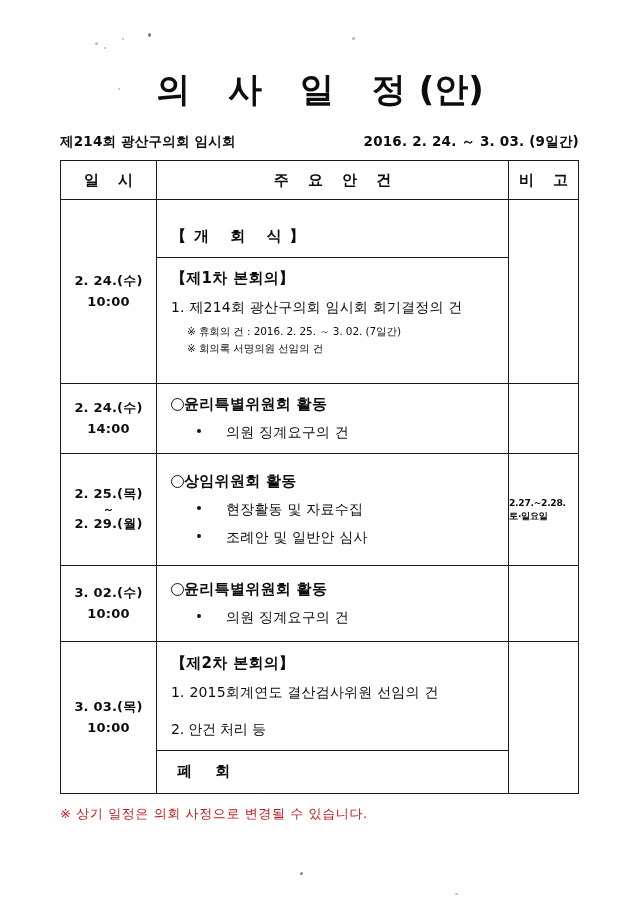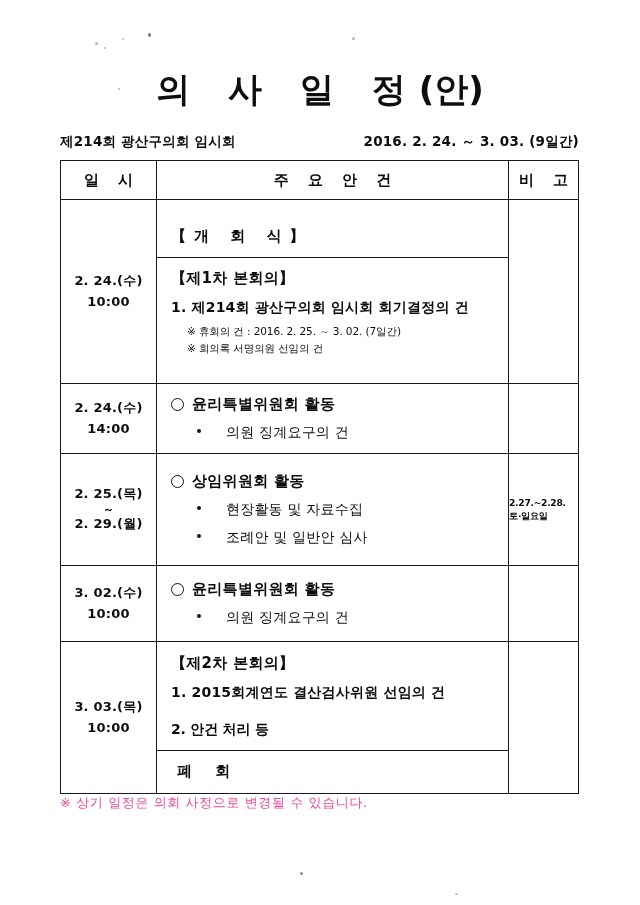--- a/index.html
+++ b/index.html
@@ -130,33 +130,32 @@
   }
   .bracket-head.wide { letter-spacing: 8px; }
 
   .circ-head {
     font-size: 15px;
     font-weight: 700;
     letter-spacing: 0.3px;
     white-space: nowrap;
     display: flex;
     align-items: center;
-    gap: 8px;
   }
   .ocircle {
     display: inline-block;
     width: 11px; height: 11px;
     border: 1.6px solid #141414;
     border-radius: 50%;
     flex: 0 0 auto;
   }
 
   .num-line {
     font-size: 14px;
-    font-weight: 700;
+    font-weight: 400;
     letter-spacing: 0.2px;
     margin-top: 11px;
     white-space: nowrap;
   }
   .num-line.tight { margin-top: 19px; letter-spacing: -0.2px; }
 
   .star-line {
     font-size: 10.5px;
     font-weight: 400;
     letter-spacing: -0.1px;
@@ -197,24 +196,25 @@
 
   
   .h-r1 { height: 183px; }
   .h-r2 { height: 67px; }
   .h-r3 { height: 111px; }
   .h-r4 { height: 75px; }
   .h-r5 { height: 151px; }
 
   
   .footnote {
+    margin-top: 11px;
     font-size: 13px;
     font-weight: 400;
     letter-spacing: 0.6px;
-    color: #ec4899;
+    color: #b91c1c;
     white-space: nowrap;
   }
 </style>
 </head>
 <body>
 
 <div class="page">
 
   <h1 class="doc-title">
     <span class="spaced">의 사 일 정</span><span class="paren">(안)</span>

